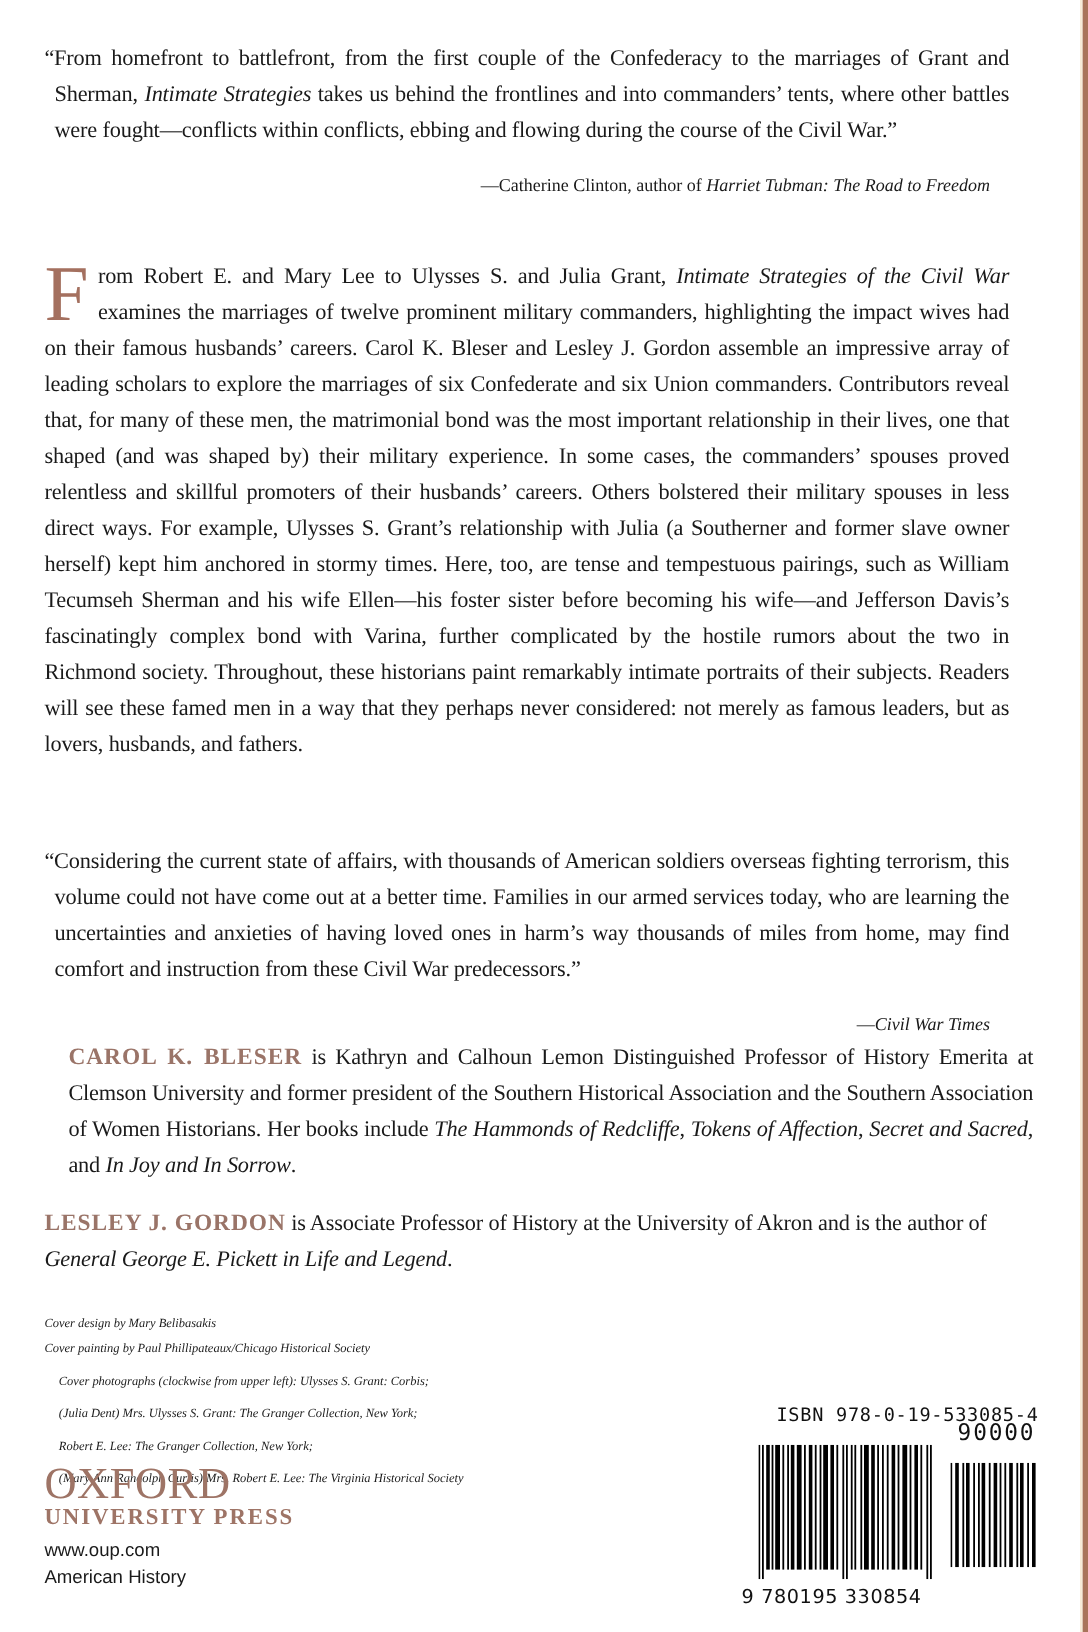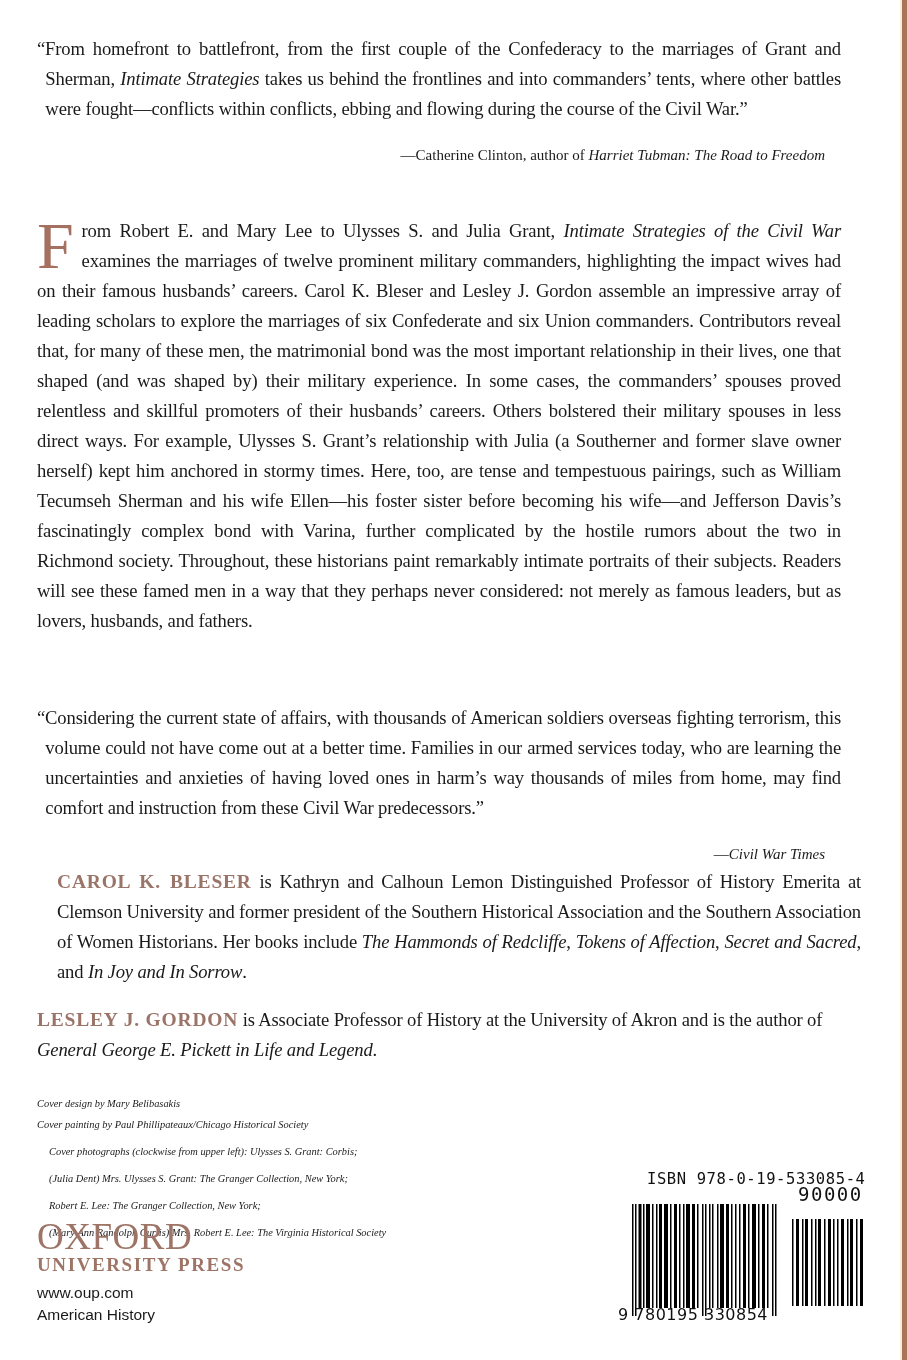--- a/index.html
+++ b/index.html
@@ -57,21 +57,21 @@
     position: absolute; left: 12px; top: 0; font-family: "DejaVu Sans Mono", monospace;
     font-size: 15.5px; letter-spacing: 0.6px; line-height: 18px; white-space: nowrap; color: #111; margin-left: 35px;
   }
   .addon-num {
     position: absolute; left: 198px; top: 15px; font-family: "DejaVu Sans Mono", monospace;
     font-size: 19px; letter-spacing: 1.5px; line-height: 18px; color: #111;
   }
   .bars-main { position: absolute; left: 32px; top: 34px; }
   .bars-addon { position: absolute; left: 192px; top: 49px; }
   .isbn-bottom {
-    position: absolute; left: 18px; top: 136px; font-family: "DejaVu Sans", sans-serif;
+    position: absolute; left: 18px; top: 152px; font-family: "DejaVu Sans", sans-serif;
     font-size: 16px; line-height: 18px; white-space: nowrap; color: #111; letter-spacing: 0.5px;
   }
 </style>
 </head>
 <body>
 
 <div class="edge-strip"></div>
 
 <div class="block" style="top:34px;">
   <p class="para quote"><span>“From homefront to battlefront, from the first couple of the Confederacy to the marriages of Grant and Sherman, </span><em>Intimate Strategies</em><span> takes us behind the frontlines and into commanders’ tents, where other battles were fought—conflicts within conflicts, ebbing and flowing during the course of the Civil War.”</span></p>

